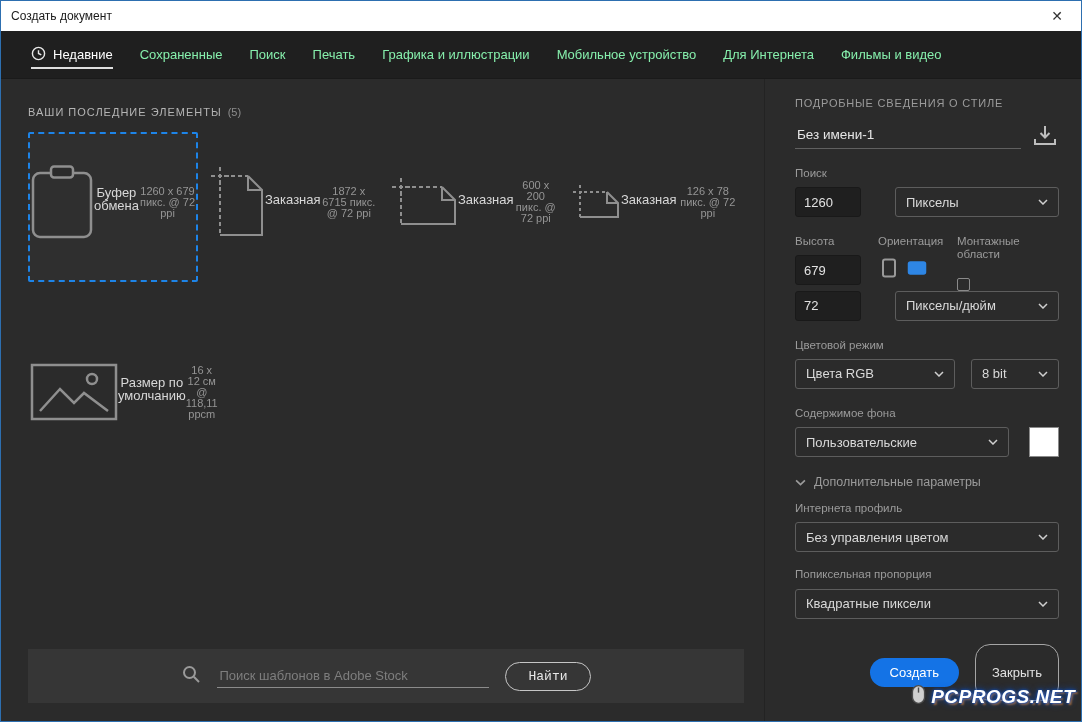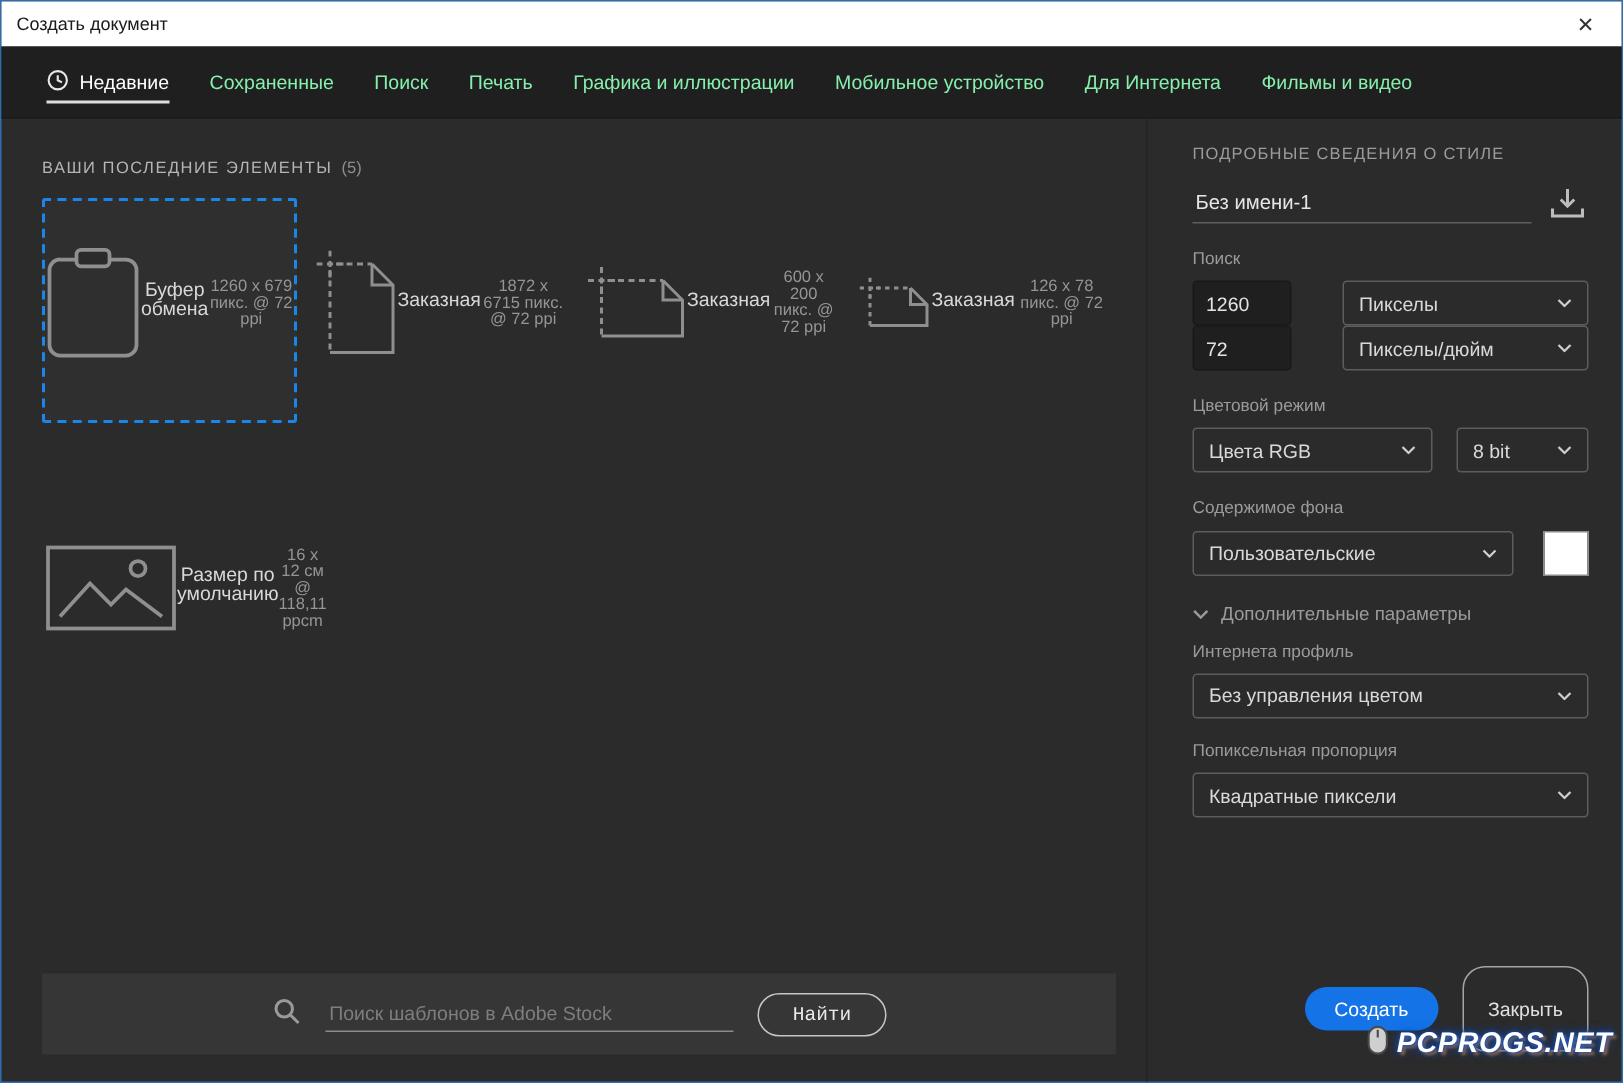--- a/index.html
+++ b/index.html
@@ -224,20 +224,45 @@
         <div class="dropdown dd-after-num">
           <span>Пикселы</span>
           <span class="chev">
             <svg width="10" height="6" viewBox="0 0 10 6" fill="none" stroke="#cfcfcf" stroke-width="1.5">
                 <path d="M1 1 L5 5 L9 1"></path>
               </svg>
           </span>
         </div>
       </div>
 
+      <div class="height-row" style="margin-top:18px">
+        <div class="hcol hcol1">
+          <div class="field-label">Высота</div>
+          <input class="num-input" type="text" value="679" style="">
+        </div>
+        <div class="hcol hcol2">
+          <div class="field-label">Ориентация</div>
+          <div class="ori-icons">
+            <span class="ori">
+              <svg width="22" height="22" viewBox="0 0 22 22" fill="none">
+                  <rect x="5" y="2.5" width="12" height="17" rx="2" stroke="#9a9a9a" stroke-width="2"></rect>
+                </svg>
+            </span>
+            <span class="ori">
+              <svg width="22" height="22" viewBox="0 0 22 22">
+                  <rect x="2.5" y="5" width="17" height="12" rx="2" fill="#2e86e5" stroke="#2e86e5" stroke-width="1.5"></rect>
+                </svg>
+            </span>
+          </div>
+        </div>
+        <div class="hcol hcol3">
+          <div class="field-label">Монтажные области</div>
+          <div class="checkbox"></div>
+        </div>
+      </div>
 
       <div class="row">
         <input class="num-input" type="text" value="72" style="">
         <div class="dropdown dd-after-num">
           <span>Пикселы/дюйм</span>
           <span class="chev">
             <svg width="10" height="6" viewBox="0 0 10 6" fill="none" stroke="#cfcfcf" stroke-width="1.5">
                 <path d="M1 1 L5 5 L9 1"></path>
               </svg>
           </span>

